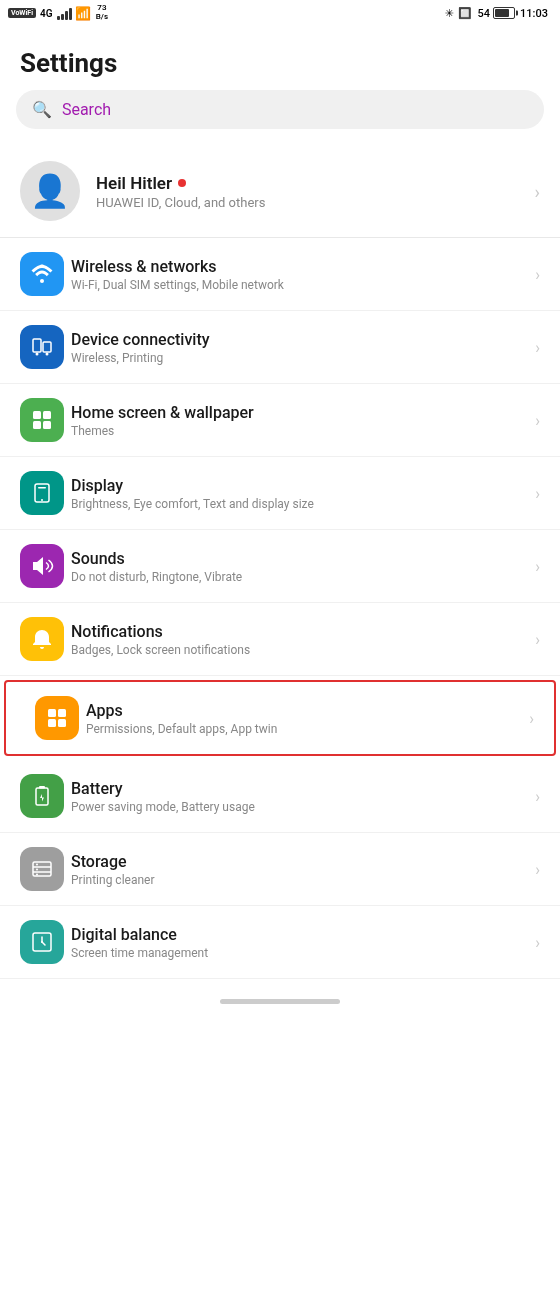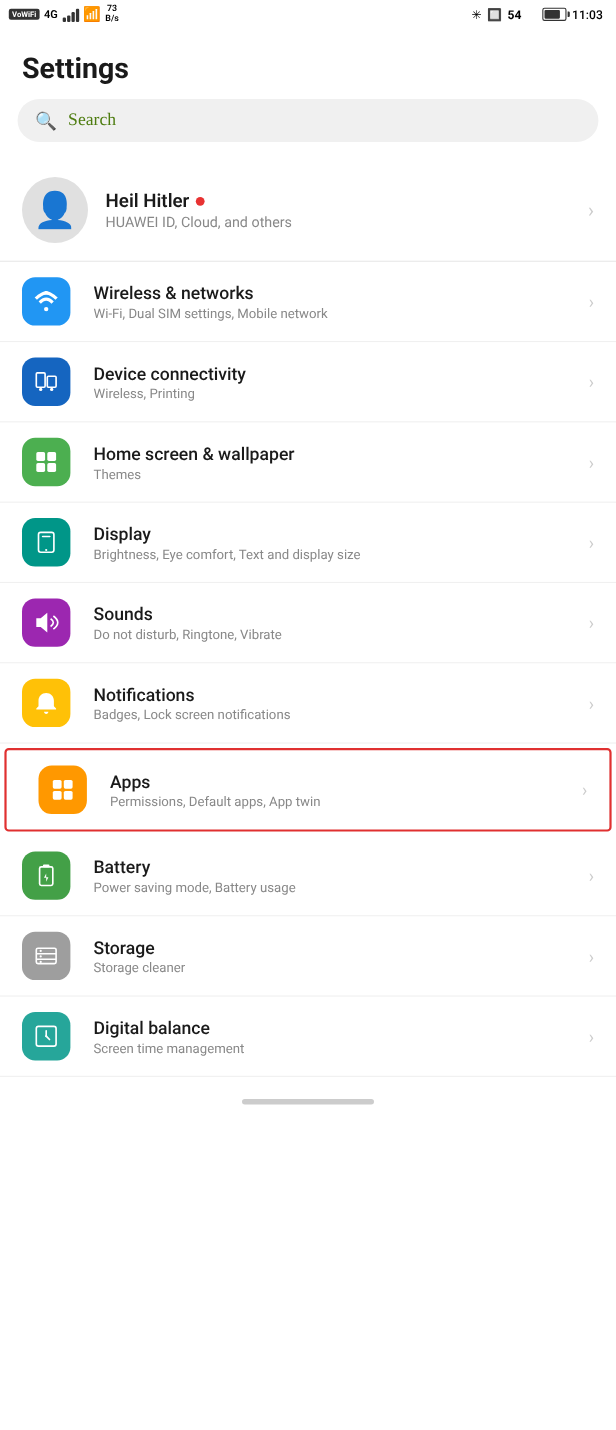--- a/index.html
+++ b/index.html
@@ -57,22 +57,21 @@
       font-size: 13px;
     }
     .speed-text {
       font-size: 8px;
       line-height: 1.1;
       text-align: center;
     }
     .battery-container {
       display: flex;
       align-items: center;
-      gap: 19px;
-      font-weight: bold;
+      gap: 3px;
     }
     .battery {
       border: 1.5px solid #333;
       border-radius: 2px;
       width: 22px;
       height: 12px;
       position: relative;
       display: flex;
       align-items: center;
       padding: 1px;
@@ -112,22 +111,21 @@
       align-items: center;
       padding: 10px 16px;
       gap: 10px;
     }
     .search-icon-wrap {
       color: #888;
       font-size: 16px;
     }
     .search-input-text {
       font-size: 16px;
-      color: #4d7c0f;
-      font-family: Liberation Serif, serif;
+      color: #a21caf;
     }
 
     
     .profile-section {
       display: flex;
       align-items: center;
       padding: 16px 20px;
       gap: 16px;
       border-bottom: 1px solid #e8e8e8;
       position: relative;
@@ -176,21 +174,21 @@
 
     
     .settings-list {
       padding: 0;
     }
 
     .settings-item {
       display: flex;
       align-items: center;
       padding: 14px 20px;
-      gap: 21px;
+      gap: 7px;
       border-bottom: 1px solid #f0f0f0;
       position: relative;
       cursor: pointer;
     }
     .settings-item.highlighted {
       border: 2px solid #e03030;
       margin: 0 2px;
       border-radius: 4px;
     }
 
@@ -428,21 +426,21 @@
         <rect x="3" y="5" width="18" height="14" rx="1.5" stroke="white" stroke-width="1.5" fill="none"></rect>
         <line x1="3" y1="10" x2="21" y2="10" stroke="white" stroke-width="1.5"></line>
         <line x1="3" y1="15" x2="21" y2="15" stroke="white" stroke-width="1.5"></line>
         <circle cx="7" cy="7.5" r="1" fill="white"></circle>
         <circle cx="7" cy="12.5" r="1" fill="white"></circle>
         <circle cx="7" cy="17.5" r="1" fill="white"></circle>
       </svg>
     </div>
     <div class="item-text">
       <div class="item-title">Storage</div>
-      <div class="item-subtitle">Storage cleaner</div>
+      <div class="item-subtitle">Printing cleaner</div>
     </div>
     <span class="item-chevron">›</span>
   </div>
 
   <div class="settings-item">
     <div class="item-icon icon-teal2">
       <svg width="24" height="24" viewBox="0 0 24 24" fill="white">
         <rect x="3" y="3" width="18" height="18" rx="2" stroke="white" stroke-width="1.5" fill="none"></rect>
         <path d="M12 7v5l3 3" stroke="white" stroke-width="1.5" fill="none" stroke-linecap="round"></path>
         <circle cx="12" cy="12" r="1" fill="white"></circle>

